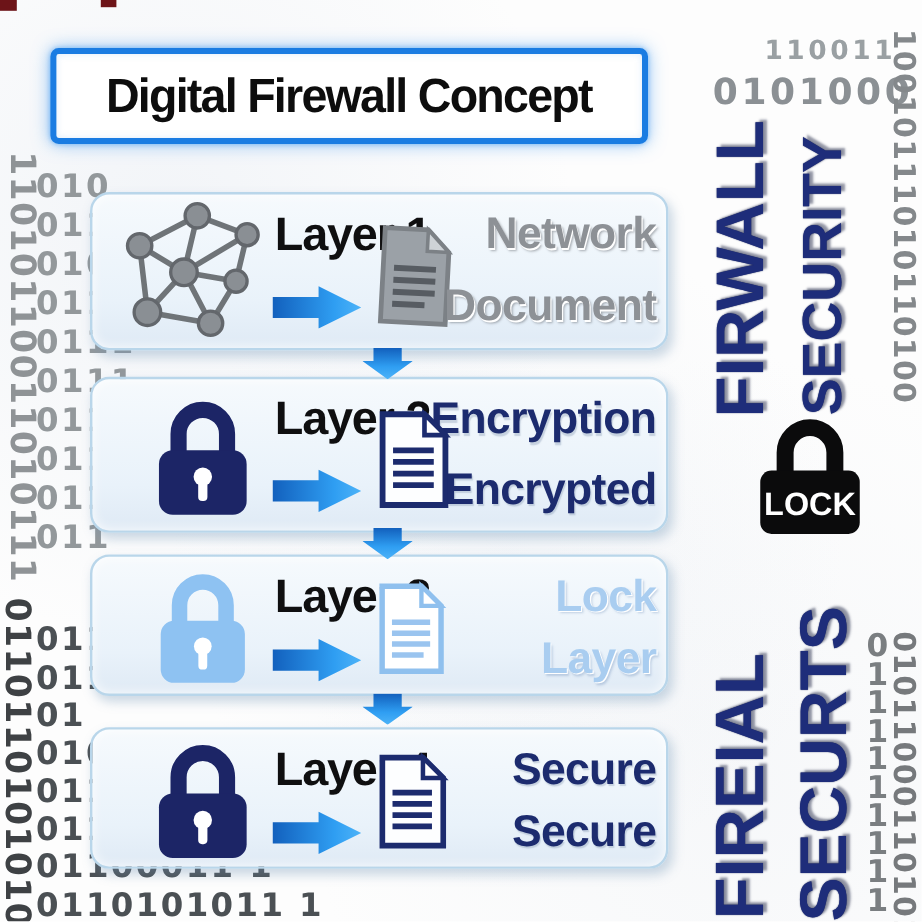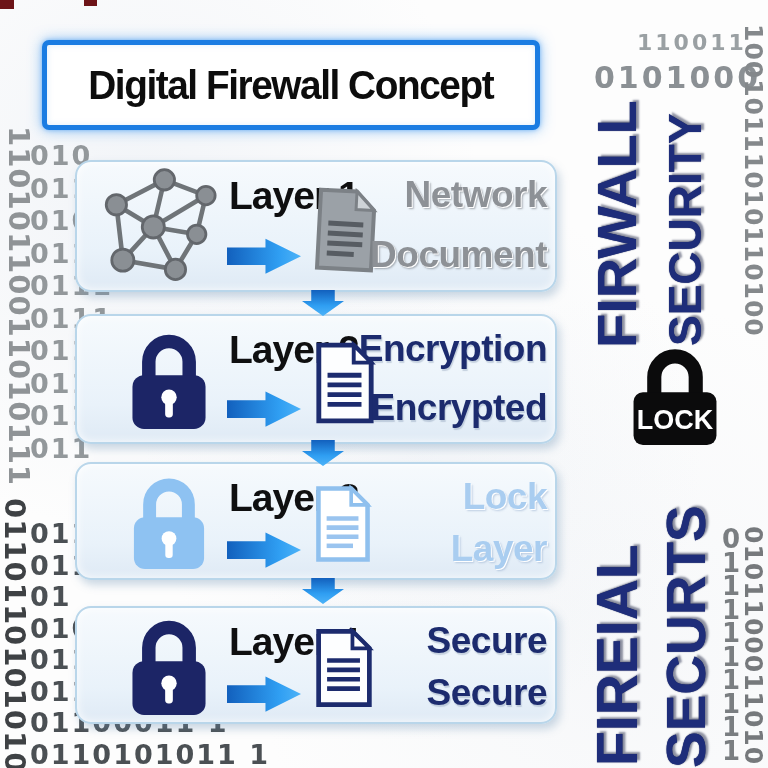--- a/index.html
+++ b/index.html
@@ -7,21 +7,21 @@
   #canvas {
     position:relative; width:768px; height:768px; overflow:hidden;
     background:
       radial-gradient(circle at 18% 25%, rgba(190,205,225,.18), transparent 40%),
       radial-gradient(circle at 55% 60%, rgba(200,214,230,.15), transparent 45%),
       radial-gradient(circle at 80% 85%, rgba(205,215,228,.14), transparent 40%),
       #fdfdfd;
   }
   
   .title-box {
-    position:absolute; left:42px; top:40px; width:498px; height:90px;
+    position:absolute; left:42px; top:40px; width:498px; height:80px;
     background:#ffffff; border:5px solid #1a7ce2; border-radius:7px;
     box-shadow:0 0 14px rgba(50,145,240,.55), 0 0 4px rgba(50,145,240,.5), inset 0 0 6px rgba(120,180,240,.25);
     display:flex; align-items:center; justify-content:center; z-index:8;
   }
   .title-box h1 {
     font-size:40px; font-weight:bold; color:#0d0d0d; letter-spacing:-1.5px;
     white-space:nowrap; transform:scaleX(.97);
   }
   
   .card {

